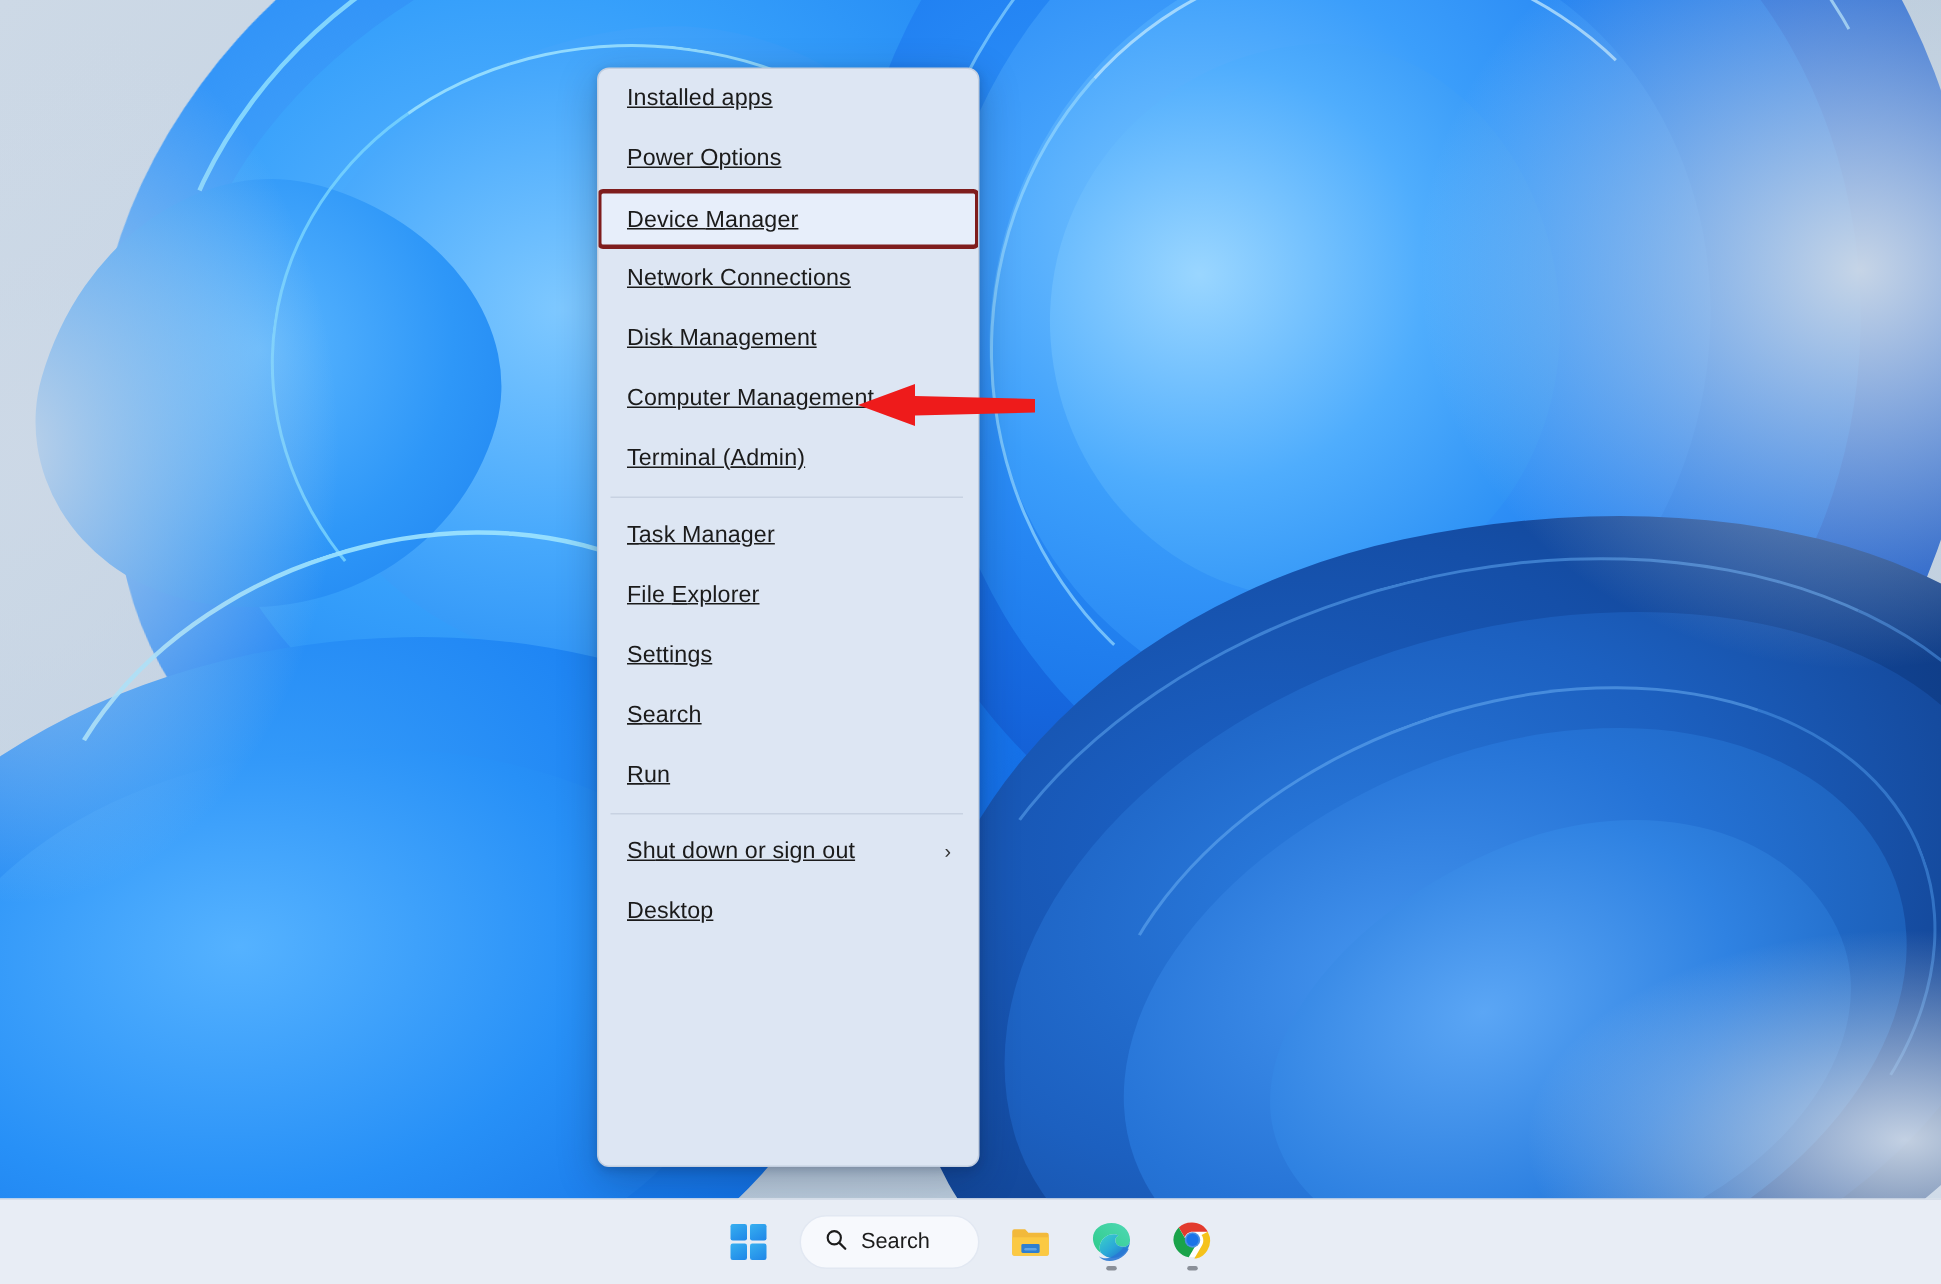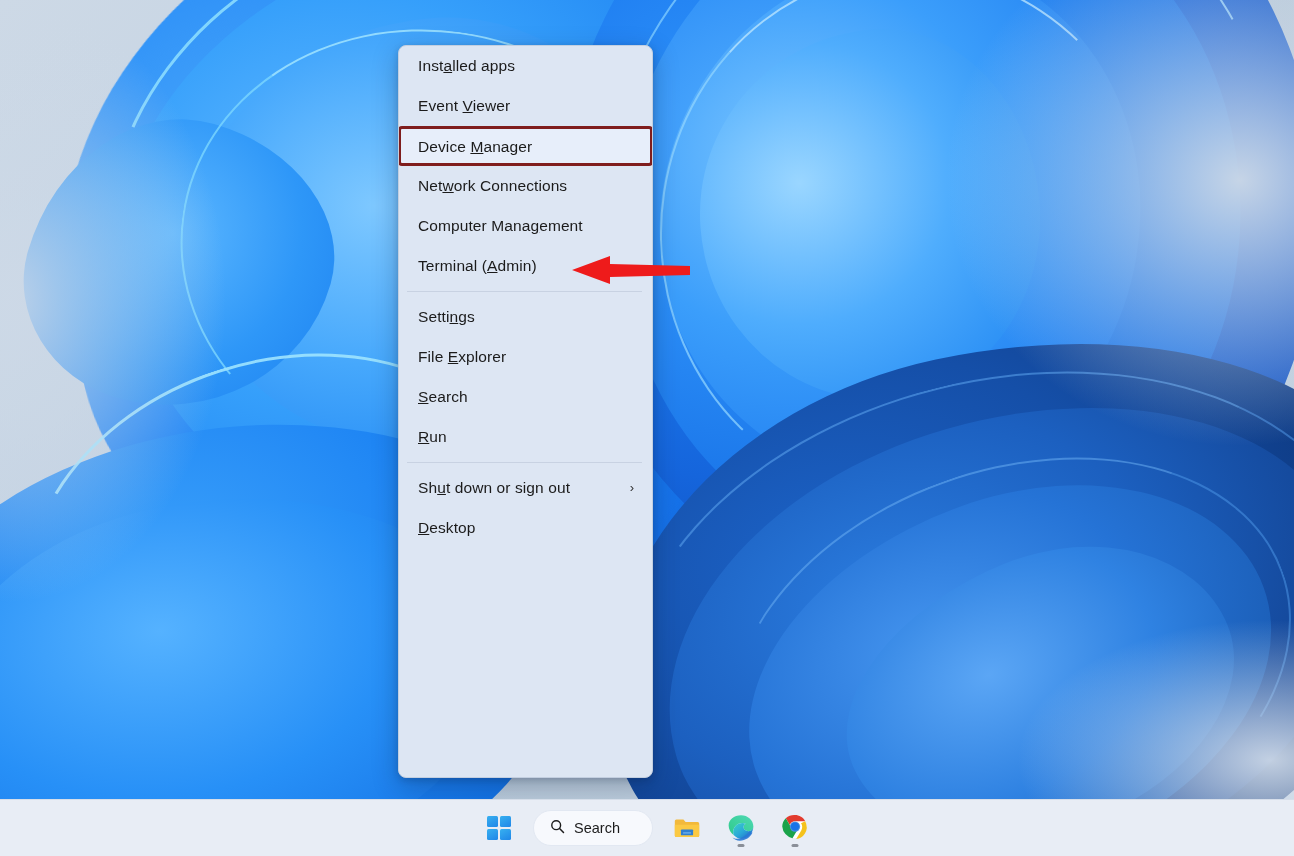--- a/index.html
+++ b/index.html
@@ -160,20 +160,21 @@
     overflow:hidden;
     font-size:15.5px;
     color:#1b1b1b;
   }
   .mi {
     height:40px; line-height:40px;
     padding-left:19px; 
     white-space:nowrap;
     position:relative;
     cursor:default;
+    text-decoration:underline;
   }
   .mi .lbl { letter-spacing:.1px; }
   .mi u { text-decoration:underline; text-underline-offset:1px; }
   .mi .chev {
     position:absolute; right:18px; top:0; line-height:40px;
     font-size:13px; color:#333;
   }
   .mi.highlight {
     border:3px solid #7f1d1d;
     border-radius:4px;
@@ -249,28 +250,30 @@
   <div class="wp d3"></div>
   <div class="wp d4"></div>
   <div class="wp rim rd1"></div>
   <div class="wp rim rd2"></div>
 
   <div class="wp vig"></div>
 </div>
 
 <div id="winx-menu" style="background: rgb(221, 230, 243);">
     <div class="mi"><span class="lbl">Inst<u>a</u>lled apps</span></div>
-    <div class="mi"><span class="lbl">Event <u>V</u>iewer</span></div>
+    <div class="mi"><span class="lbl">Power <u>O</u>ptions</span></div>
     <div class="mi highlight"><span class="lbl">Device <u>M</u>anager</span></div>
     <div class="mi"><span class="lbl">Net<u>w</u>ork Connections</span></div>
+    <div class="mi"><span class="lbl">Dis<u>k</u> Management</span></div>
     <div class="mi"><span class="lbl">Computer Mana<u>g</u>ement</span></div>
     <div class="mi"><span class="lbl">Terminal (<u>A</u>dmin)</span></div>
     <div class="sep"></div>
+    <div class="mi"><span class="lbl"><u>T</u>ask Manager</span></div>
+    <div class="mi"><span class="lbl">File <u>E</u>xplorer</span></div>
     <div class="mi"><span class="lbl">Setti<u>n</u>gs</span></div>
-    <div class="mi"><span class="lbl">File <u>E</u>xplorer</span></div>
     <div class="mi"><span class="lbl"><u>S</u>earch</span></div>
     <div class="mi"><span class="lbl"><u>R</u>un</span></div>
     <div class="sep"></div>
     <div class="mi"><span class="lbl">Sh<u>u</u>t down or sign out</span><span class="chev">›</span></div>
     <div class="mi"><span class="lbl"><u>D</u>esktop</span></div>
   </div>
 
 <div id="red-arrow">
   <svg width="122" height="32" viewBox="0 0 122 32" xmlns="http://www.w3.org/2000/svg">
     <polygon id="arrow-shape" points="2,16 40,2 40,10 120,12 120,21 40,23 40,30" fill="#ee1b1b"></polygon>

